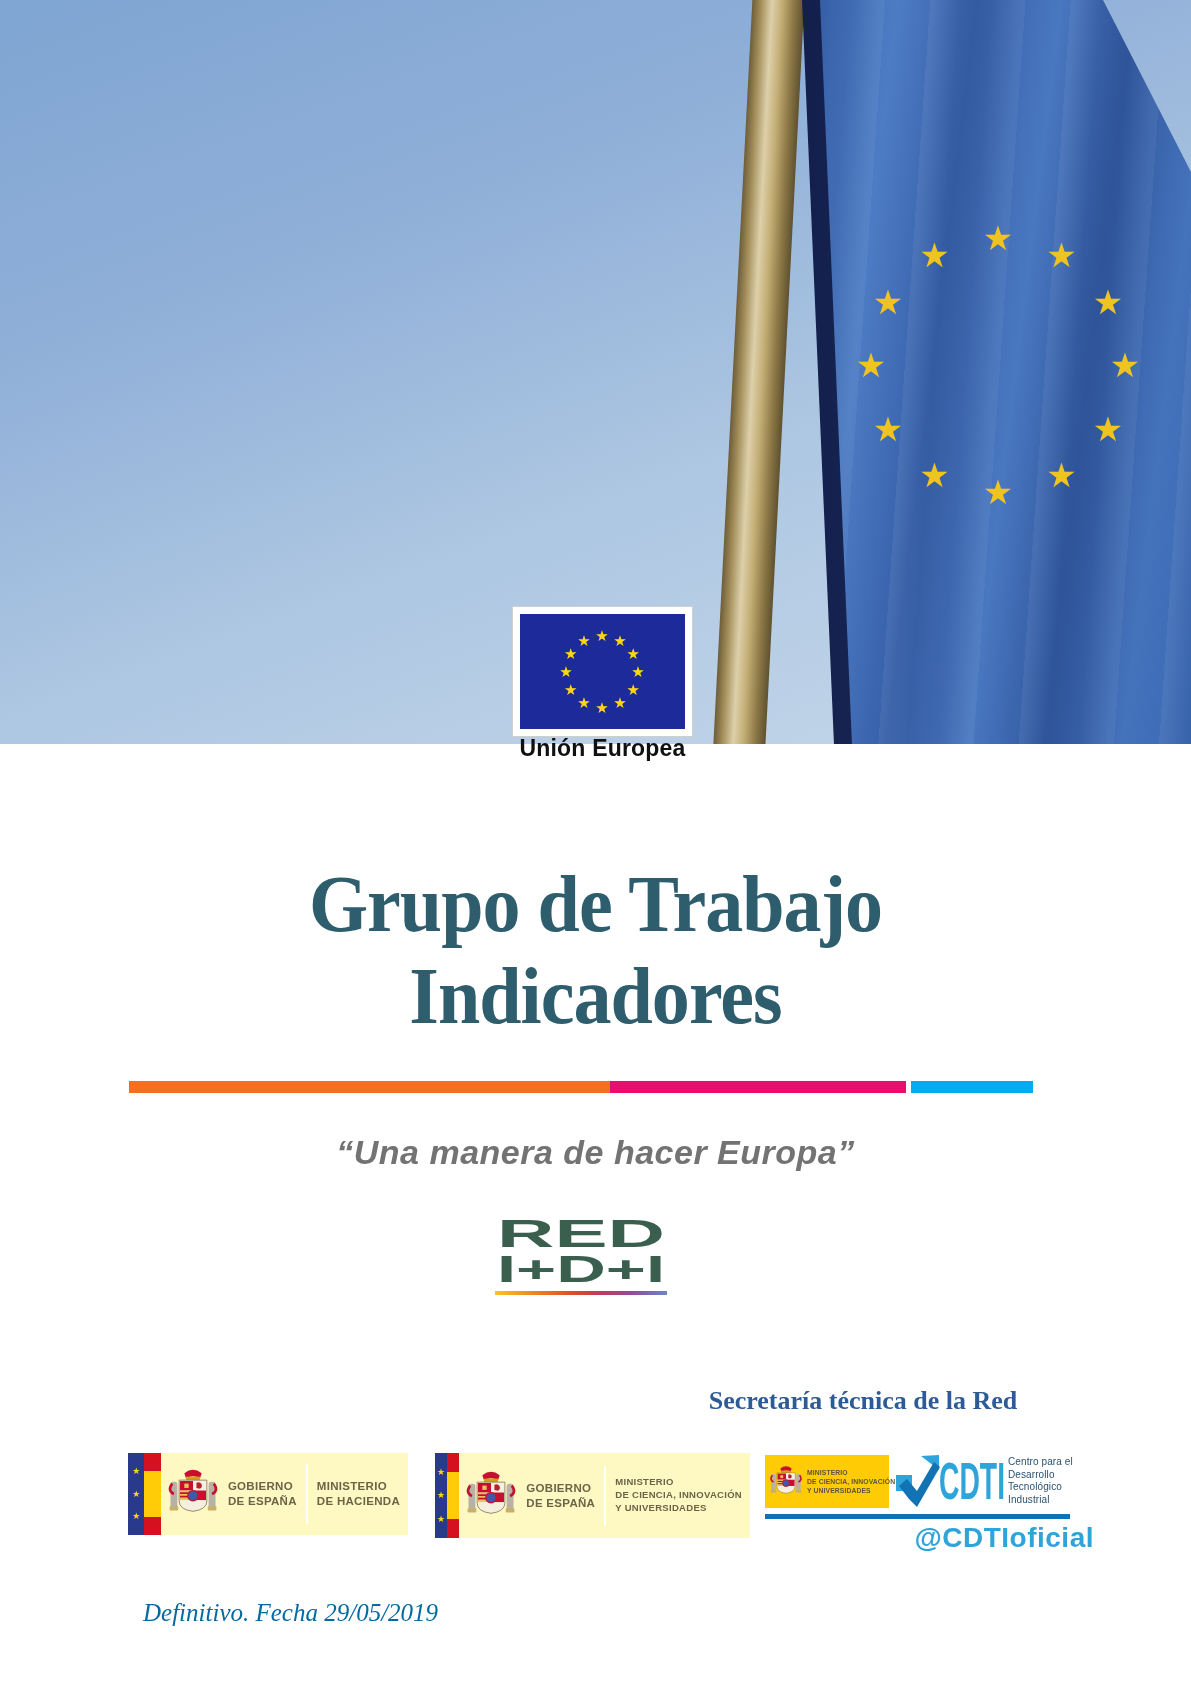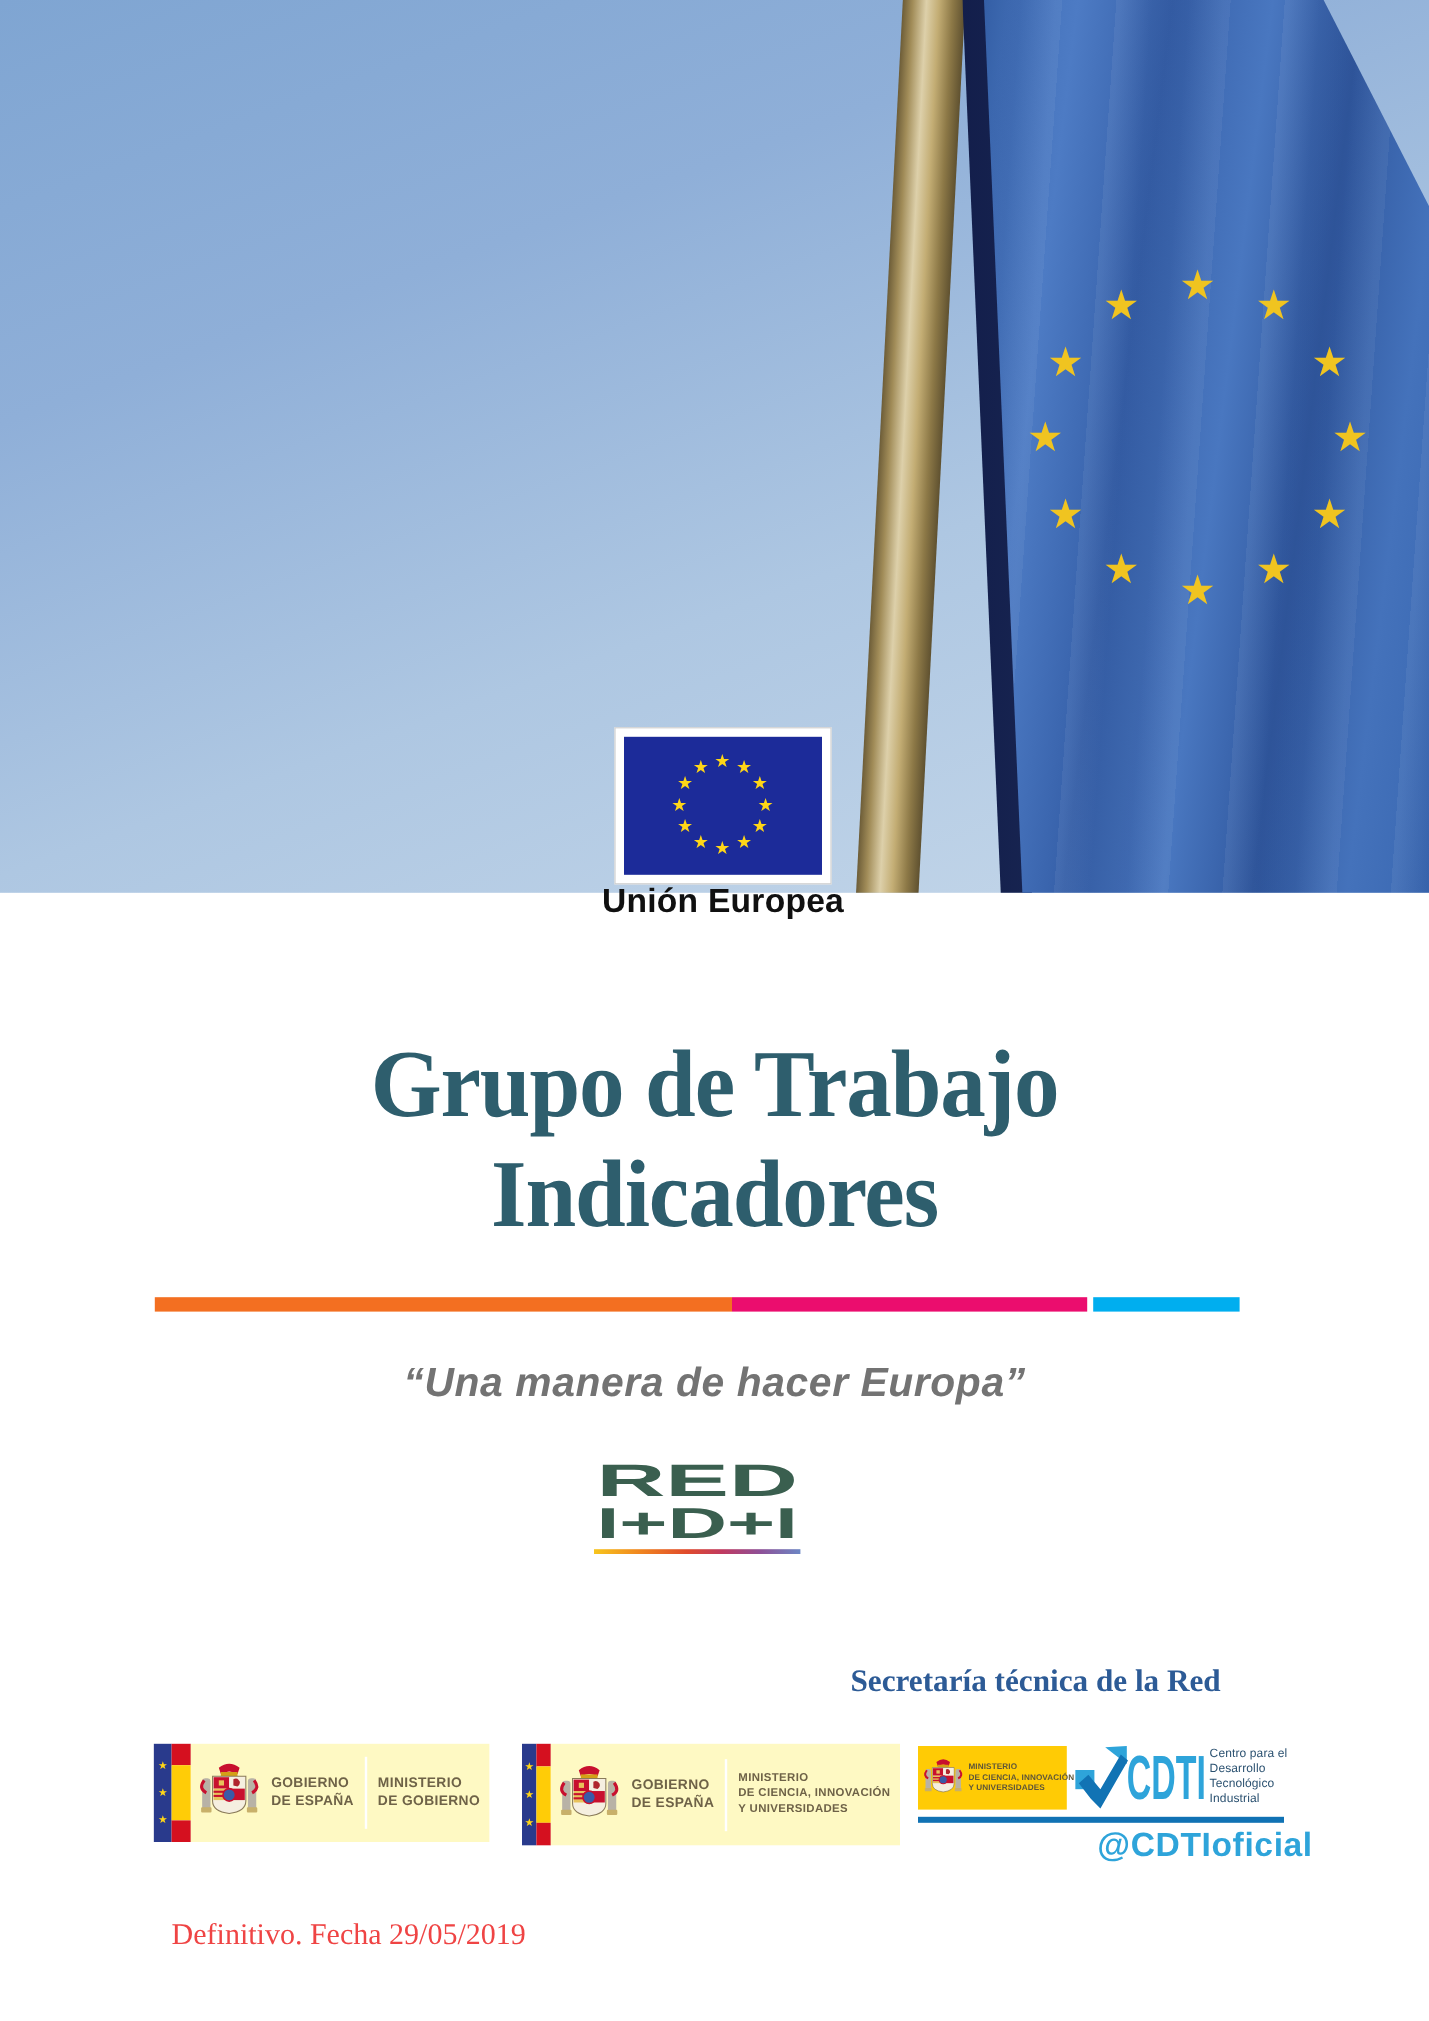--- a/index.html
+++ b/index.html
@@ -39,21 +39,21 @@
   .star { position:absolute; transform:translate(-50%,-50%); line-height:1; z-index:3; }
 
   
   .eu-box {
     position:absolute; left:512px; top:606px; width:181px; height:131px;
     background:#ffffff; border:1px solid #cfcfcf; padding:7px;
   }
   .eu-box-flag { position:relative; width:165px; height:115px; background:#1c2b99; }
   .eu-box-caption {
     position:absolute; left:500px; top:735px; width:205px;
-    text-align:center; font-weight:bold; font-size:28px; color:#101010;
+    text-align:center; font-weight:bold; font-size:23px; color:#101010;
     font-family:"Liberation Sans", sans-serif; letter-spacing:0.2px;
   }
 
   
   .title {
     position:absolute; left:0; top:858px; width:1191px; text-align:center;
     font-family:"Liberation Serif", serif; font-weight:bold;
     font-size:80px; line-height:92px; color:#2e5e6d; letter-spacing:-1px;
   }
   .title-line { transform:scaleX(0.95); }
@@ -124,21 +124,21 @@
   }
   .cdti-rule { position:absolute; left:765px; top:1514px; width:305px; height:5px; background:#1072b4; }
   .cdti-handle {
     position:absolute; left:884px; top:1522px; width:210px; text-align:right;
     font-size:28px; font-weight:bold; color:#2ea4da; letter-spacing:0.5px;
   }
 
   
   .footer {
     position:absolute; left:143px; top:1599px;
-    font-family:"Liberation Serif", serif; font-size:25px; color:#ef4444;
+    font-family:"Liberation Serif", serif; font-size:25px; color:#0369a1;font-style:italic;
   }
 </style>
 </head>
 <body>
 
 <svg width="0" height="0" style="position:absolute" aria-hidden="true">
   <defs>
     <g id="escudo">
       <rect x="4" y="16" width="8" height="32" rx="3" fill="#b8b2a6"></rect>
       <rect x="48" y="16" width="8" height="32" rx="3" fill="#b8b2a6"></rect>
@@ -244,21 +244,21 @@
     <svg class="arms" width="52" height="52" viewBox="0 0 60 60">
         <use href="#escudo"></use>
       </svg>
     <div class="gov-text">
       <div>GOBIERNO</div>
       <div>DE ESPAÑA</div>
     </div>
     <div class="gov-divider"></div>
     <div class="gov-text">
       <div>MINISTERIO</div>
-      <div>DE GOBIERNO</div>
+      <div>DE HACIENDA</div>
     </div>
   </div>
 </div>
 
 <div class="gov-logo gov-logo-2">
   <div class="eu-strip">
     <span class="mini-star">★</span>
     <span class="mini-star">★</span>
     <span class="mini-star">★</span>
   </div>

